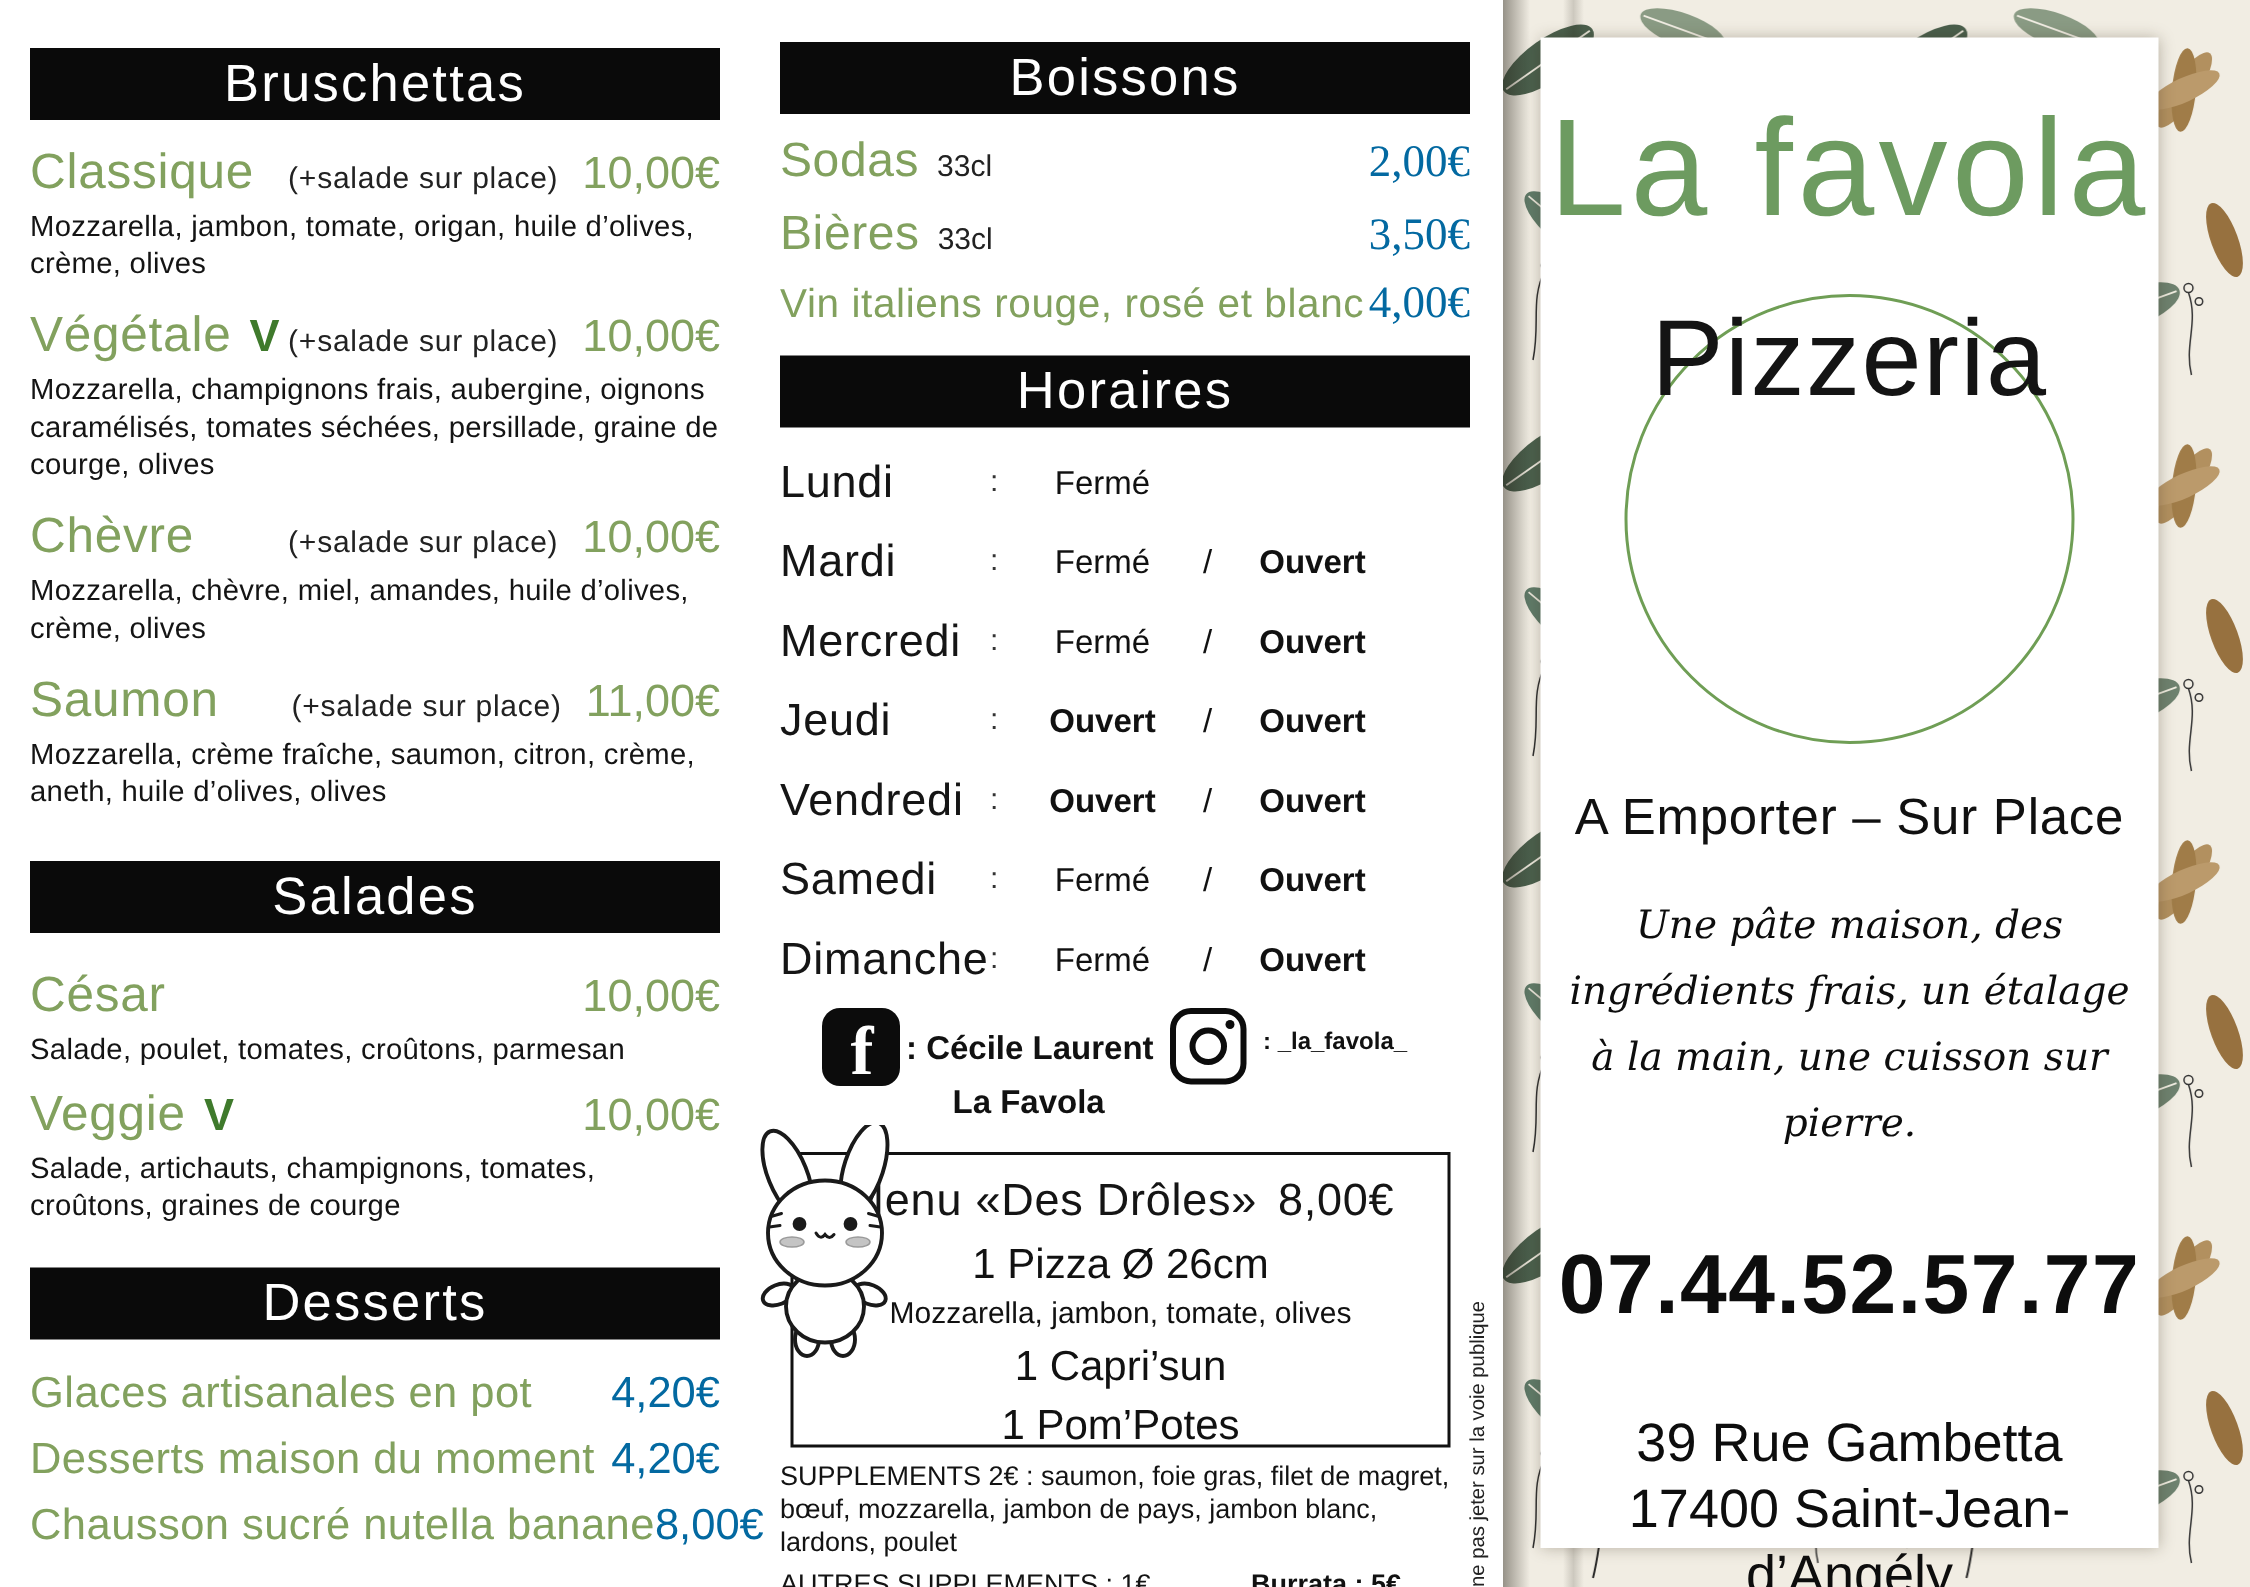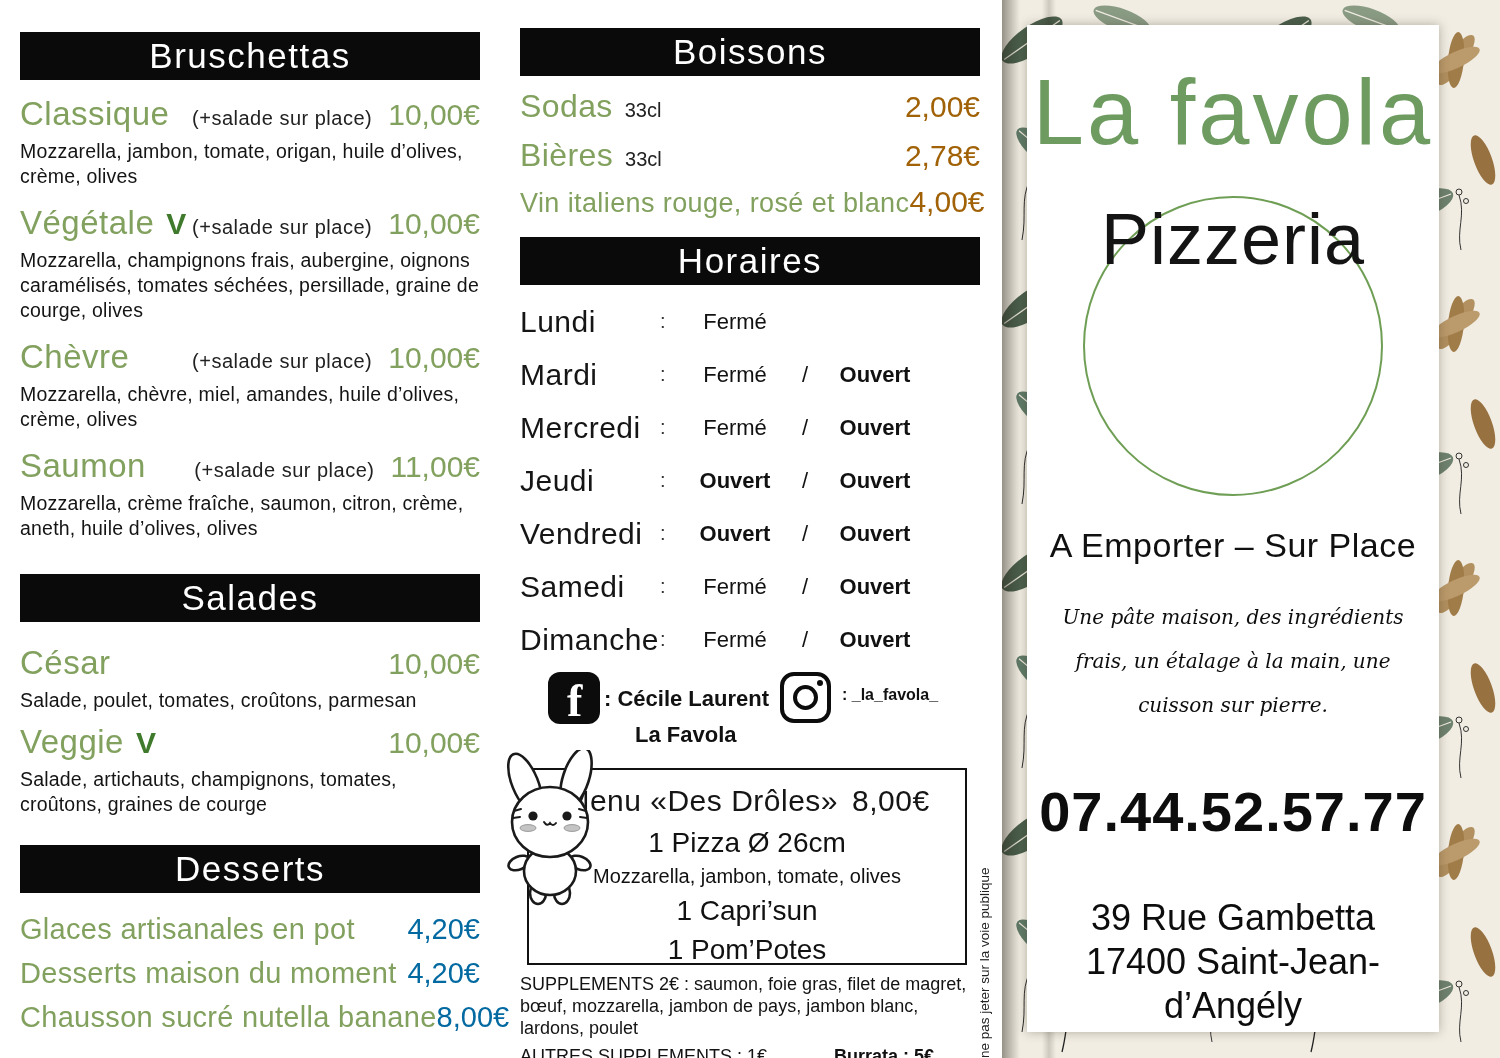--- a/index.html
+++ b/index.html
@@ -32,21 +32,21 @@
   
   .col-mid{position:absolute;left:520px;top:0;width:460px;}
   .bar-boissons{margin-top:28px;}
   .brow{display:flex;align-items:baseline;height:44px;}
   .brow-1{margin-top:12px;}
   .brow-2{margin-top:5px;}
   .brow-3{margin-top:4px;text-align:right;}
   .bname{font-size:32px;color:#82a15e;letter-spacing:.4px;white-space:nowrap;}
   .bname.long{font-size:27px;}
   .bsize{font-size:20px;color:#222;margin-left:12px;}
-  .bprice{margin-left:auto;font-size:30px;color:#a16207;white-space:nowrap;}
+  .bprice{margin-left:auto;font-size:30px;color:#0369a1;white-space:nowrap;font-family:Liberation Serif, serif;}
   .bar-horaires{margin-top:8px;}
   .htable{margin-top:10px;}
   .hrow{display:flex;align-items:center;height:53px;}
   .hday{width:140px;font-size:30px;color:#151515;letter-spacing:.5px;}
   .hcolon{width:20px;font-size:20px;color:#333;}
   .hstat1,.hstat2{width:110px;text-align:center;font-size:22px;color:#111;}
   .hslash{width:30px;text-align:center;font-size:22px;color:#111;}
   .bold{font-weight:700;}
 
   .social{position:relative;height:84px;margin-top:4px;}
@@ -86,21 +86,21 @@
   .fold2{position:absolute;left:40px;top:0;width:14px;height:1058px;
         background:linear-gradient(to right,rgba(40,35,25,0),rgba(40,35,25,.18),rgba(40,35,25,0));}
   .card{position:absolute;left:25px;top:25px;width:412px;height:1007px;background:#ffffff;
         box-shadow:0 0 10px rgba(60,50,30,.35);text-align:center;}
   .brand{margin-top:28px;font-size:92px;line-height:118px;color:#6d9b60;letter-spacing:3px;}
   .circle{margin:25px auto 0;width:296px;height:296px;border:2px solid #6f9e55;border-radius:50%;
           display:flex;justify-content:center;}
   .ptype{font-size:72px;color:#141414;letter-spacing:1px;}
   .service{margin-top:30px;font-size:34px;color:#101010;letter-spacing:.5px;}
   .tagline{margin:30px auto 0;width:378px;font-family:"DejaVu Serif",serif;font-style:italic;
-           font-size:20px;line-height:44px;color:#0d0d0d;}
+           font-size:26px;line-height:44px;color:#0d0d0d;}
   .phone{margin-top:52px;font-size:56px;font-weight:700;color:#0d0d0d;letter-spacing:1px;text-align:center;}
   .address{margin-top:52px;font-size:36px;line-height:44px;color:#0d0d0d;}
 </style>
 </head>
 <body>
 
 <div class="page">
 
   <div class="col-left">
     <div class="bar bar-bruschettas">Bruschettas</div>
@@ -180,21 +180,21 @@
     <div class="bar bar-boissons">Boissons</div>
     <div>
         <div class="brow brow-1">
           <span class="bname">Sodas</span>
           <span class="bsize">33cl</span>
           <span class="bprice">2,00€</span>
         </div>
         <div class="brow brow-2">
           <span class="bname">Bières</span>
           <span class="bsize">33cl</span>
-          <span class="bprice">2,78€</span>
+          <span class="bprice">3,50€</span>
         </div>
         <div class="brow brow-3">
           <span class="bname long">Vin italiens rouge, rosé et blanc</span>
           <span class="bprice">4,00€</span>
         </div>
       </div>
 
     <div class="bar bar-horaires">Horaires</div>
     <div class="htable">
         <div class="hrow">

